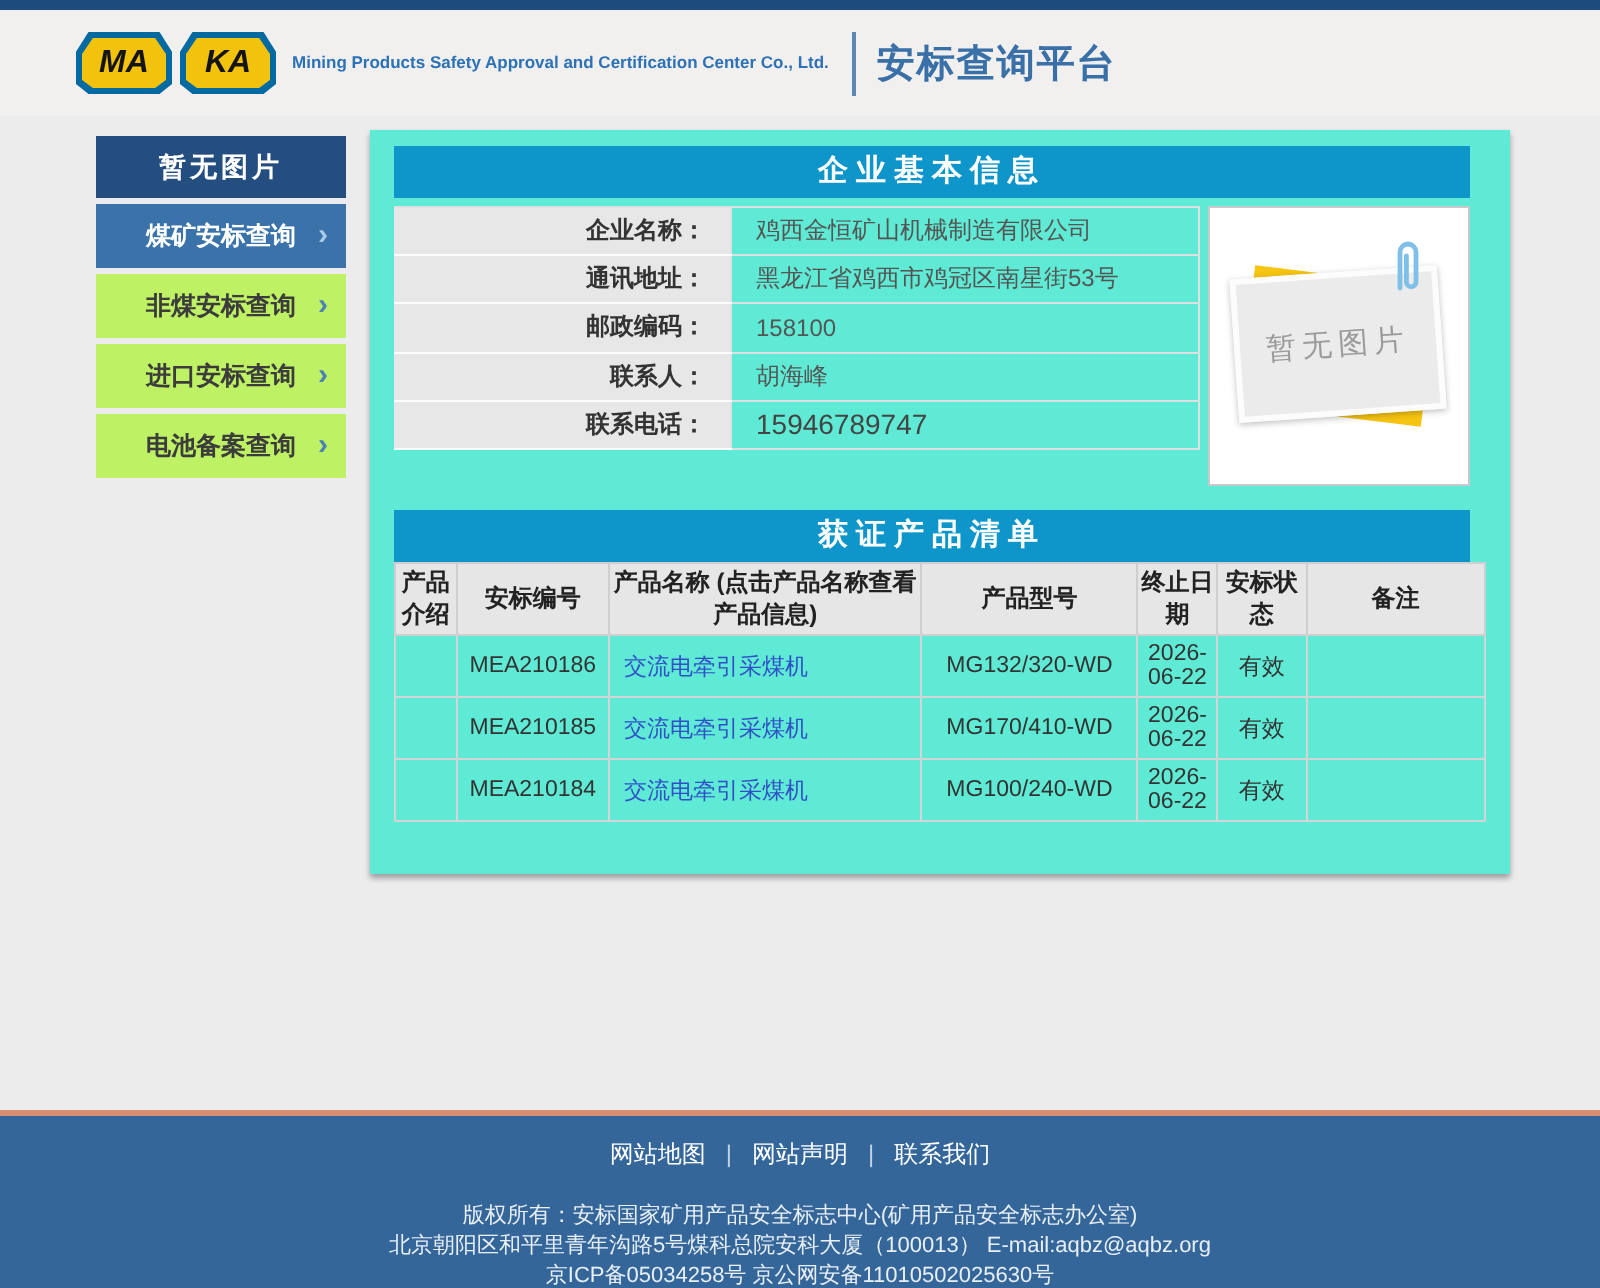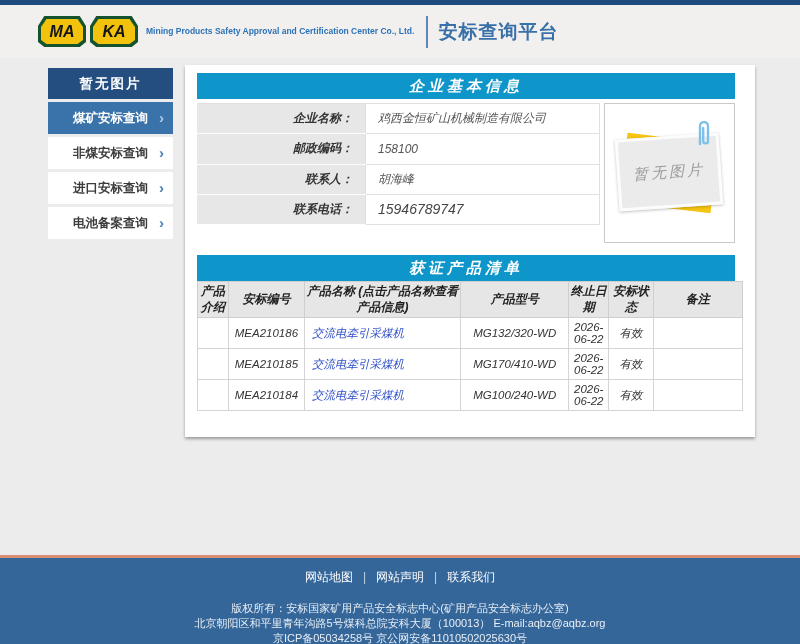--- a/index.html
+++ b/index.html
@@ -3,38 +3,38 @@
 <meta charset="utf-8">
 <style>
   * { margin:0; padding:0; box-sizing:border-box; }
   html,body { width:800px; height:644px; overflow:hidden; }
   body { font-family:"Liberation Sans","DejaVu Sans",sans-serif; background:#ececec; position:relative; }
 
   
   .topbar { position:absolute; left:0; top:0; width:800px; height:5px; background:#1d4b7e; }
   .header { position:absolute; left:0; top:5px; width:800px; height:53px; background:#f1f0ef; display:flex; align-items:center; }
   .logo { display:flex; gap:4px; margin-left:38px; }
-  .badge { width:48px; height:31px; background:#14532d; clip-path:polygon(13% 0,87% 0,100% 32%,100% 84%,87% 100%,13% 100%,0 84%,0 32%); display:flex; align-items:center; justify-content:center; }
+  .badge { width:48px; height:31px; background:#0369a1; clip-path:polygon(13% 0,87% 0,100% 32%,100% 84%,87% 100%,13% 100%,0 84%,0 32%); display:flex; align-items:center; justify-content:center; }
   .badge-in { width:42px; height:25px; background:#f2c20d; clip-path:polygon(13% 0,87% 0,100% 32%,100% 84%,87% 100%,13% 100%,0 84%,0 32%); display:flex; align-items:center; justify-content:center; font-style:italic; font-weight:bold; font-size:16px; color:#141414; letter-spacing:0px; }
   .titleblock { margin-left:8px; color:#2d72b6; }
   .title-cn { font-size:17px; font-weight:bold; letter-spacing:0.5px; line-height:20px; }
   .title-en { font-size:8.5px; font-weight:bold; line-height:11px; }
   .hdr-divider { width:2px; height:32px; background:#5d87b4; margin:0 10px 0 12px; }
   .platform-title { font-size:19px; font-weight:bold; color:#3a70a8; letter-spacing:1px; }
 
   
   .sidebar { position:absolute; left:48px; top:68px; width:125px; }
   .sb-header { height:31px; line-height:31px; background:#244e80; color:#fff; font-size:13.5px; font-weight:bold; text-align:center; letter-spacing:2px; }
-  .sb-item { position:relative; height:32px; line-height:32px; margin-top:3px; background:#ffffff; color:#3c3c3c; font-size:12.5px; font-weight:bold; text-align:center; cursor:pointer; }
+  .sb-item { position:relative; height:32px; line-height:32px; margin-top:3px; background:#bef264; color:#3c3c3c; font-size:12.5px; font-weight:bold; text-align:center; cursor:pointer; }
   .sb-item .chev { position:absolute; right:9px; top:0; font-size:15px; font-weight:bold; color:#4a82b8; }
   .sb-item.active { background:#3a73a9; color:#fff; }
   .sb-item.active .chev { color:#a9cbe8; }
 
   
-  .panel { position:absolute; left:185px; top:65px; width:570px; height:372px; background:#ffffff; box-shadow:0 2px 3px rgba(0,0,0,0.35); padding:8px 20px 0 12px;font-style:italic; }
+  .panel { position:absolute; left:185px; top:65px; width:570px; height:372px; background:#5eead4; box-shadow:0 2px 3px rgba(0,0,0,0.35); padding:8px 20px 0 12px; }
   .sec-head { height:26px; line-height:26px; background:#0e96ca; color:#fff; font-size:15px; font-weight:bold; text-align:center; letter-spacing:4px; }
 
   .ent-wrap { display:flex; margin-top:4px; height:140px; }
   .ent-table { width:409px; border-collapse:collapse; height:122px; }
   .ent-table td { border:1px solid #e0e0e0; font-size:12px; height:24px;margin-top:48px; }
   .ent-label { width:168px; background:#e7e7e7; font-weight:bold; color:#333; text-align:right; padding-right:12px; border-bottom:1px solid #fdfdfd !important; border-left:1px solid #e7e7e7 !important; }
   .ent-value { color:#555; text-align:left; padding-left:12px; }
   .ent-value.phone { font-size:14px; color:#444; }
 
   .noimg-box { width:133px; height:140px; border:1px solid #c9c9c9; margin-left:4px; position:relative; background:#fff; }
@@ -102,20 +102,24 @@
 <div class="panel">
 
   <div class="sec-head">企业基本信息</div>
 
   <div class="ent-wrap">
     <table class="ent-table">
       <tbody>
           <tr>
         <td class="ent-label">企业名称：</td>
         <td class="ent-value">鸡西金恒矿山机械制造有限公司</td>
+      </tr>
+      <tr>
+        <td class="ent-label">通讯地址：</td>
+        <td class="ent-value">黑龙江省鸡西市鸡冠区南星街53号</td>
       </tr>
       <tr>
         <td class="ent-label">邮政编码：</td>
         <td class="ent-value">158100</td>
       </tr>
       <tr>
         <td class="ent-label">联系人：</td>
         <td class="ent-value">胡海峰</td>
       </tr>
       <tr>

